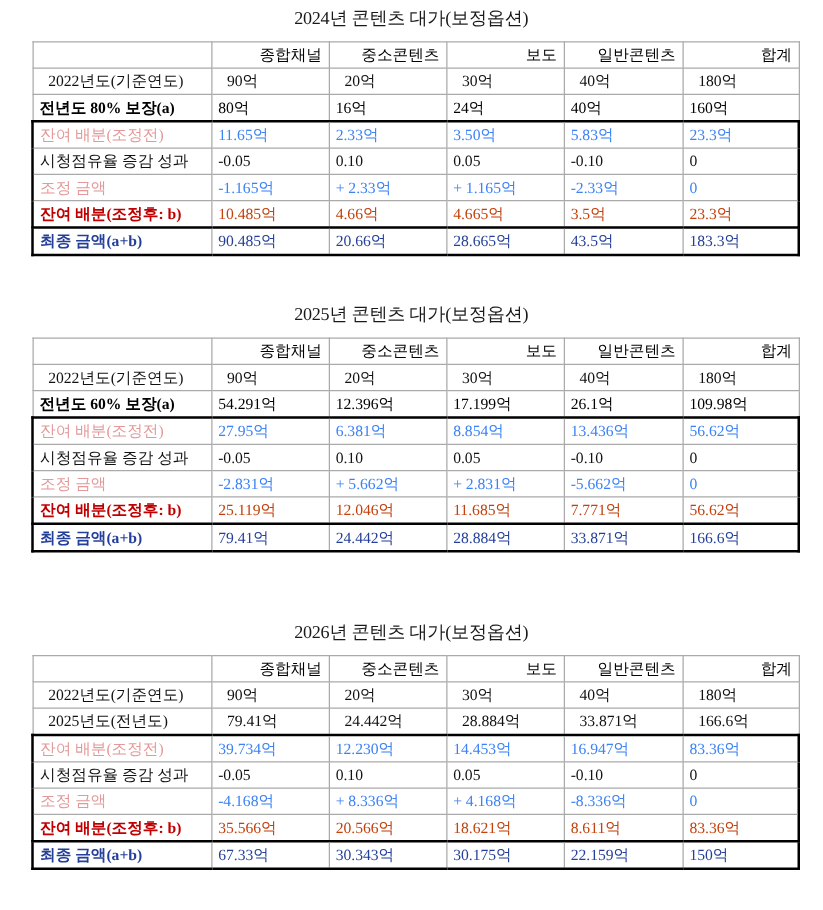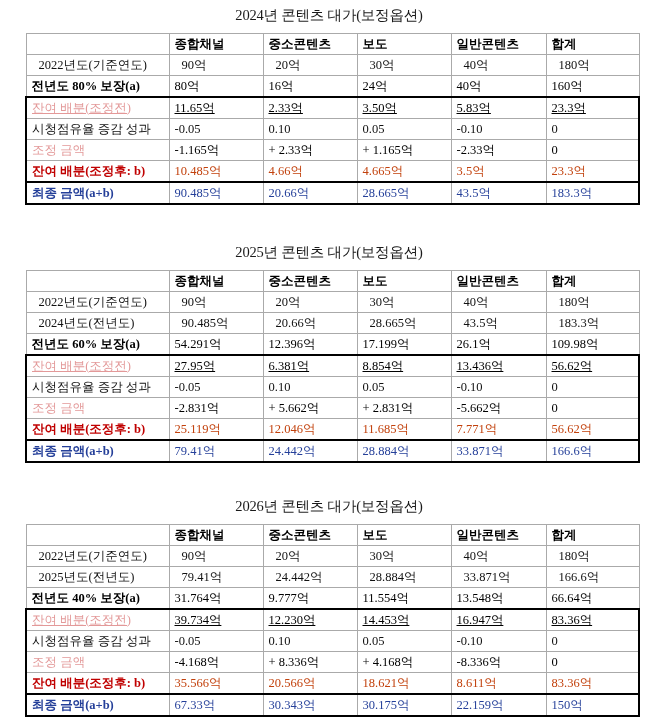--- a/index.html
+++ b/index.html
@@ -72,47 +72,48 @@
     border-left: 1.6px solid #555;
     border-right: 1.6px solid #555;
     border-bottom: 1.6px solid #555;
   }
 
   
   tr.row-plain td { color: #111111; padding-left: 12px; }
   tr.row-bold td { color: #000000; }
   tr.row-bold td.lbl { font-weight: bold; font-family: Liberation Serif, serif; }
 
-  tr.row-pink td { color: #000000; }
+  tr.row-pink td { color: #3b82f6; }
   tr.row-pink td.lbl { color: #e39999; }
 
   tr.row-red td { color: #c2410c; }
   tr.row-red td.lbl { color: #c00000; font-weight: bold; }
 
   tr.row-blue td { color: #243f99; }
   tr.row-blue td.lbl { color: #243f99; font-weight: bold; }
 
   tr.row-black td { color: #111111; }
 
   
-  tr.grp-top td { border-top: 2.4px solid #000000; text-decoration: underline; }
+  tr.grp-top td { border-top: 2.4px solid #000000; }
   tr.grp-bottom td { border-bottom: 2.4px solid #000000; }
   tr.final-row td { border-bottom: 2.4px solid #000000; font-family: Liberation Serif, serif; }
   tr.grp-top td:first-child,
   tr.grp-bottom td:first-child,
   tr.final-row td:first-child { border-left: 2.4px solid #000000; }
   tr.grp-top td:last-child,
   tr.grp-bottom td:last-child,
   tr.final-row td:last-child { border-right: 2.4px solid #000000; }
   tr.grp-mid td:first-child { border-left: 2.4px solid #000000; }
   tr.grp-mid td:last-child { border-right: 2.4px solid #000000; }
 
   thead td.hdr {
-    font-weight: bold;
+    font-weight: normal;
     color: #000000;
+    text-align: right;
   }
   td.lbl { text-align: left; }
   td.val { text-align: left; }
 </style>
 </head>
 <body>
 
 <div class="page">
 
   <div class="table-block block-1">
@@ -220,28 +221,20 @@
       </thead>
       <tbody>
         <tr class="row-plain">
           <td class="lbl">2022년도(기준연도)</td>
           <td class="val">90억</td>
           <td class="val">20억</td>
           <td class="val">30억</td>
           <td class="val">40억</td>
           <td class="val">180억</td>
         </tr>
-        <tr class="row-plain">
-          <td class="lbl">2024년도(전년도)</td>
-          <td class="val">90.485억</td>
-          <td class="val">20.66억</td>
-          <td class="val">28.665억</td>
-          <td class="val">43.5억</td>
-          <td class="val">183.3억</td>
-        </tr>
         <tr class="row-bold">
           <td class="lbl">전년도 60% 보장(a)</td>
           <td class="val">54.291억</td>
           <td class="val">12.396억</td>
           <td class="val">17.199억</td>
           <td class="val">26.1억</td>
           <td class="val">109.98억</td>
         </tr>
         <tr class="row-pink grp-top">
           <td class="lbl">잔여 배분(조정전)</td>
@@ -318,28 +311,20 @@
           <td class="val">180억</td>
         </tr>
         <tr class="row-plain">
           <td class="lbl">2025년도(전년도)</td>
           <td class="val">79.41억</td>
           <td class="val">24.442억</td>
           <td class="val">28.884억</td>
           <td class="val">33.871억</td>
           <td class="val">166.6억</td>
         </tr>
-        <tr class="row-bold">
-          <td class="lbl">전년도 40% 보장(a)</td>
-          <td class="val">31.764억</td>
-          <td class="val">9.777억</td>
-          <td class="val">11.554억</td>
-          <td class="val">13.548억</td>
-          <td class="val">66.64억</td>
-        </tr>
         <tr class="row-pink grp-top">
           <td class="lbl">잔여 배분(조정전)</td>
           <td class="val">39.734억</td>
           <td class="val">12.230억</td>
           <td class="val">14.453억</td>
           <td class="val">16.947억</td>
           <td class="val">83.36억</td>
         </tr>
         <tr class="row-black grp-mid">
           <td class="lbl">시청점유율 증감 성과</td>

